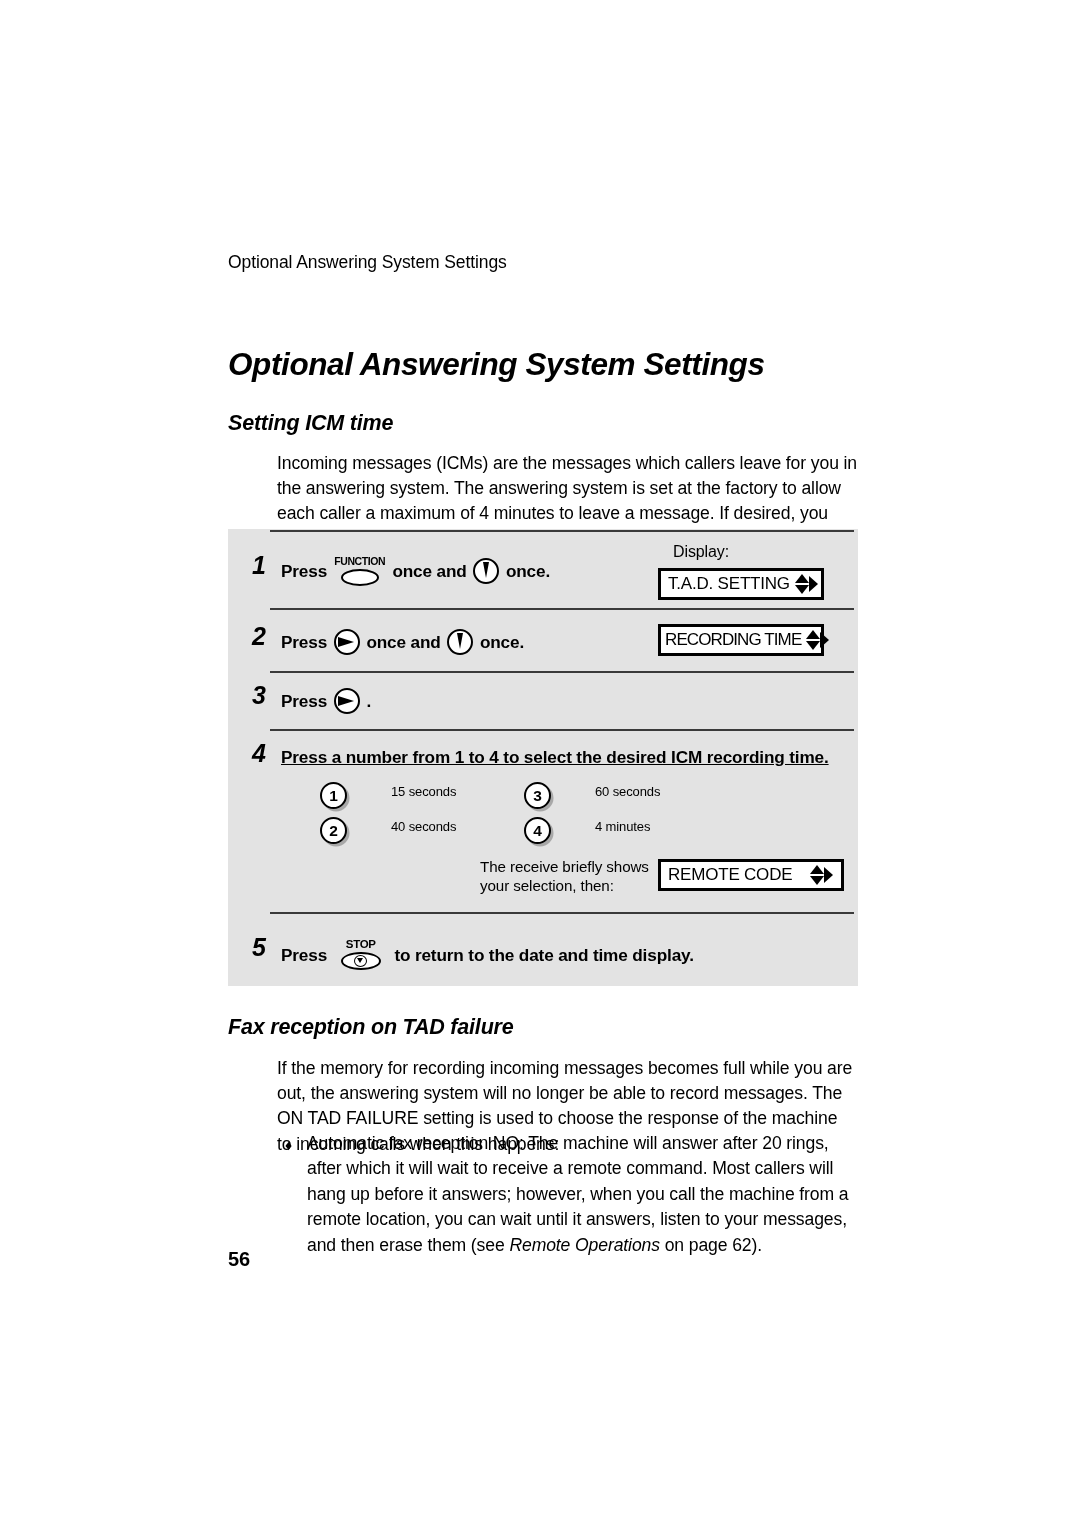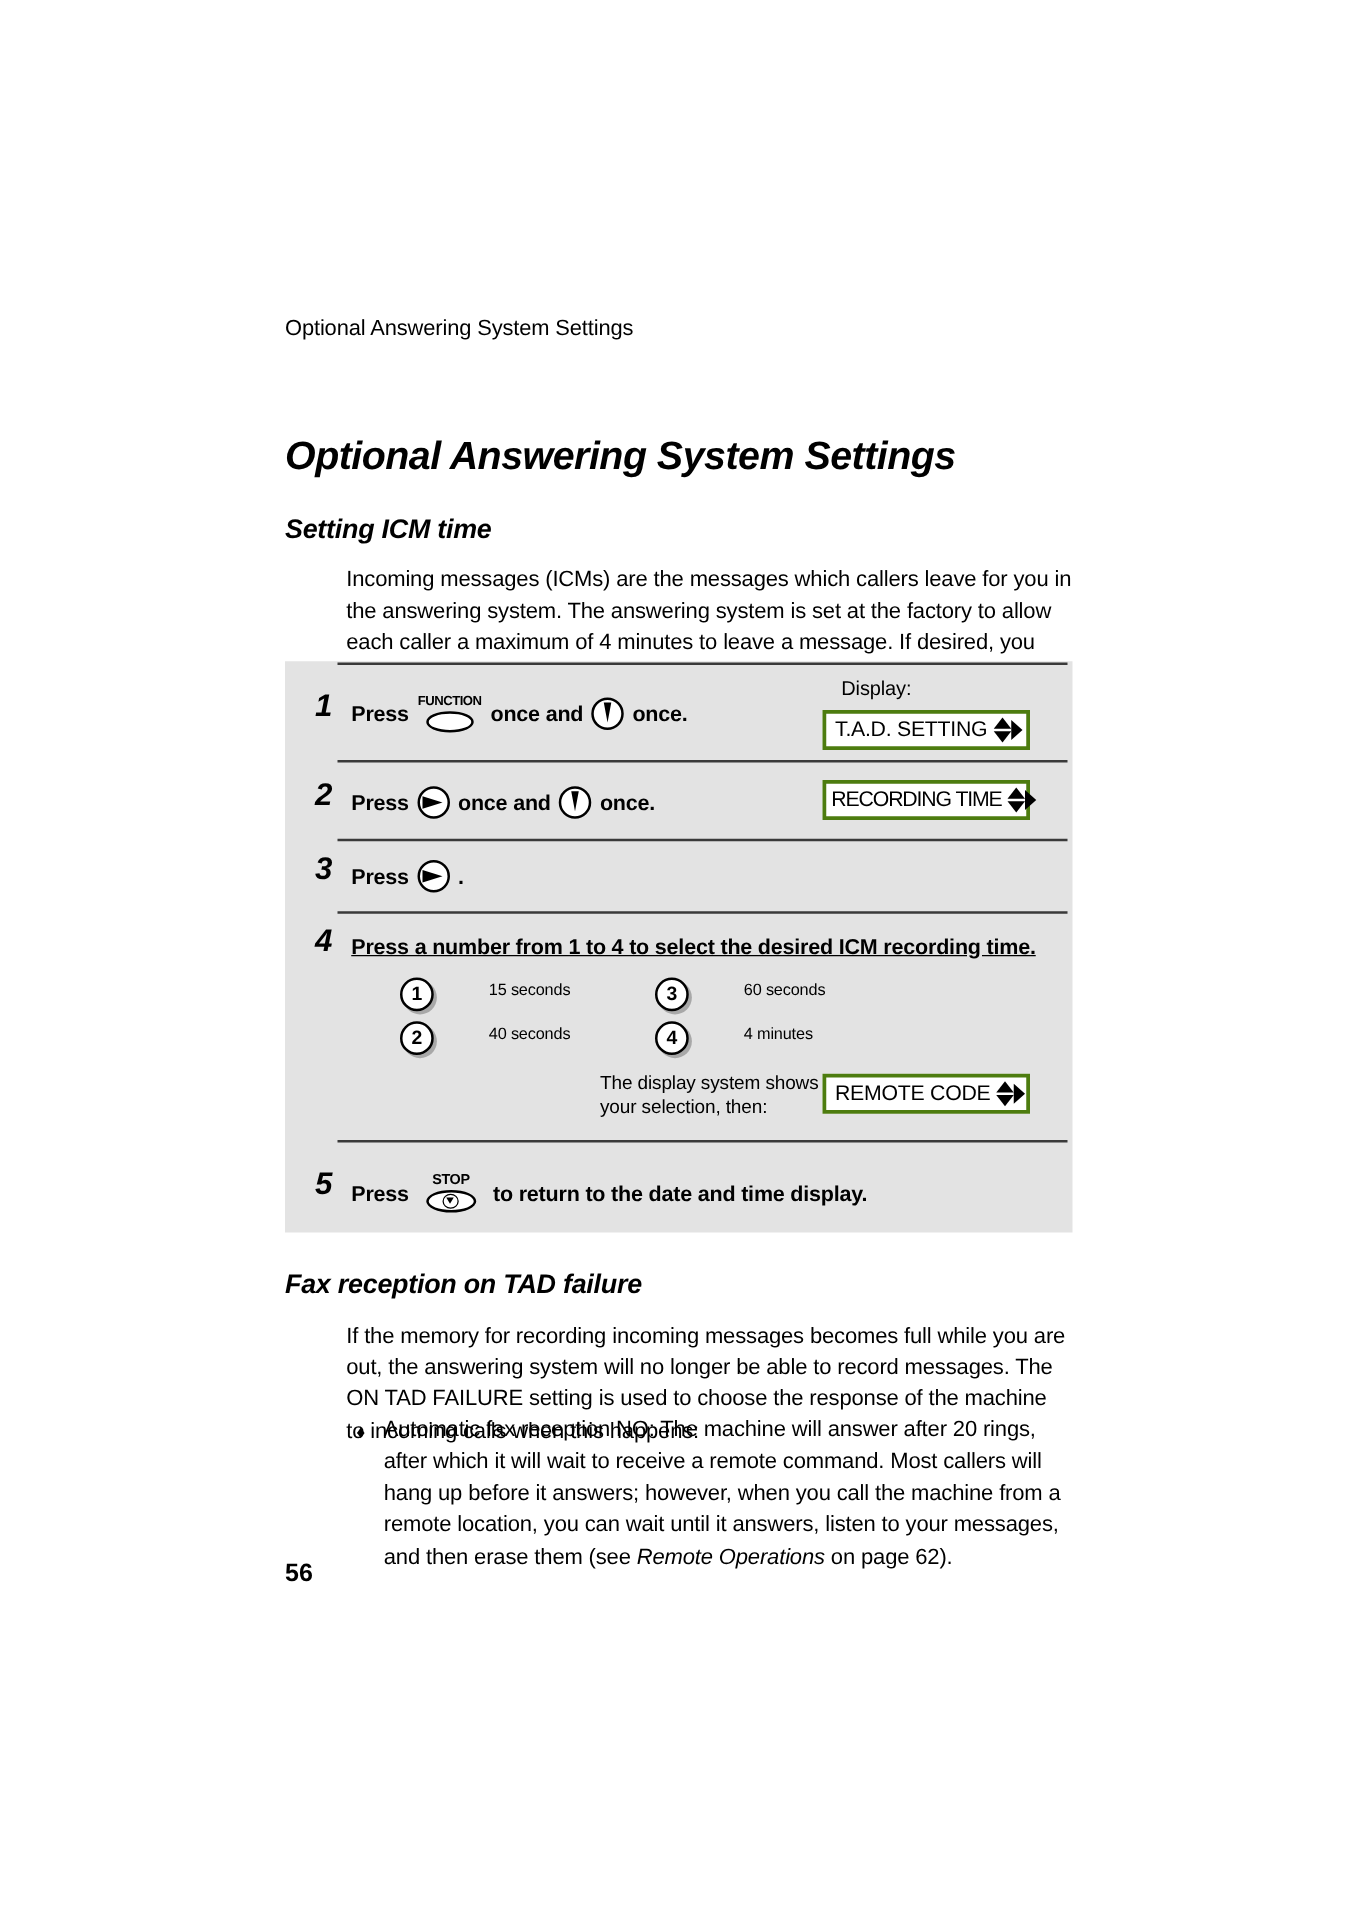--- a/index.html
+++ b/index.html
@@ -229,21 +229,21 @@
     left: 4.5px; top: 8px;
     width: 0; height: 0;
     border-top: 5px solid transparent;
     border-bottom: 5px solid transparent;
     border-left: 16px solid #000;
   }
 
   
   .lcd {
     position: absolute;
-    border: 3px solid #4d7c0f;
+    border: 3px solid #000000;
     background: #fff;
     box-sizing: border-box;
     display: flex;
     align-items: center;
     height: 32px;
   }
   .lcd .lcd-text {
     font-size: 17px;
     letter-spacing: -0.2px;
     padding-left: 7px;
@@ -433,25 +433,25 @@
     <div class="opt" style="left:296px; top:253px;">
       <span class="opt-circle">3</span>
       <span class="opt-label">60 seconds</span>
     </div>
     <div class="opt" style="left:296px; top:288px;">
       <span class="opt-circle">4</span>
       <span class="opt-label">4 minutes</span>
     </div>
 
     <div class="briefly-note" style="left:252px; top:329px;">
-      <div>The display system shows</div>
+      <div>The receive briefly shows</div>
       <div>your selection, then:</div>
     </div>
 
-    <div class="lcd" style="left:430px; top:330px; width:166px;">
+    <div class="lcd" style="left:430px; top:330px; width:186px;">
       <span class="lcd-text">REMOTE CODE</span>
       <span class="lcd-arrows">
         <span class="ar-up"></span>
         <span class="ar-dn"></span>
         <span class="ar-rt"></span>
       </span>
     </div>
   </div>
 
   <div class="step">

